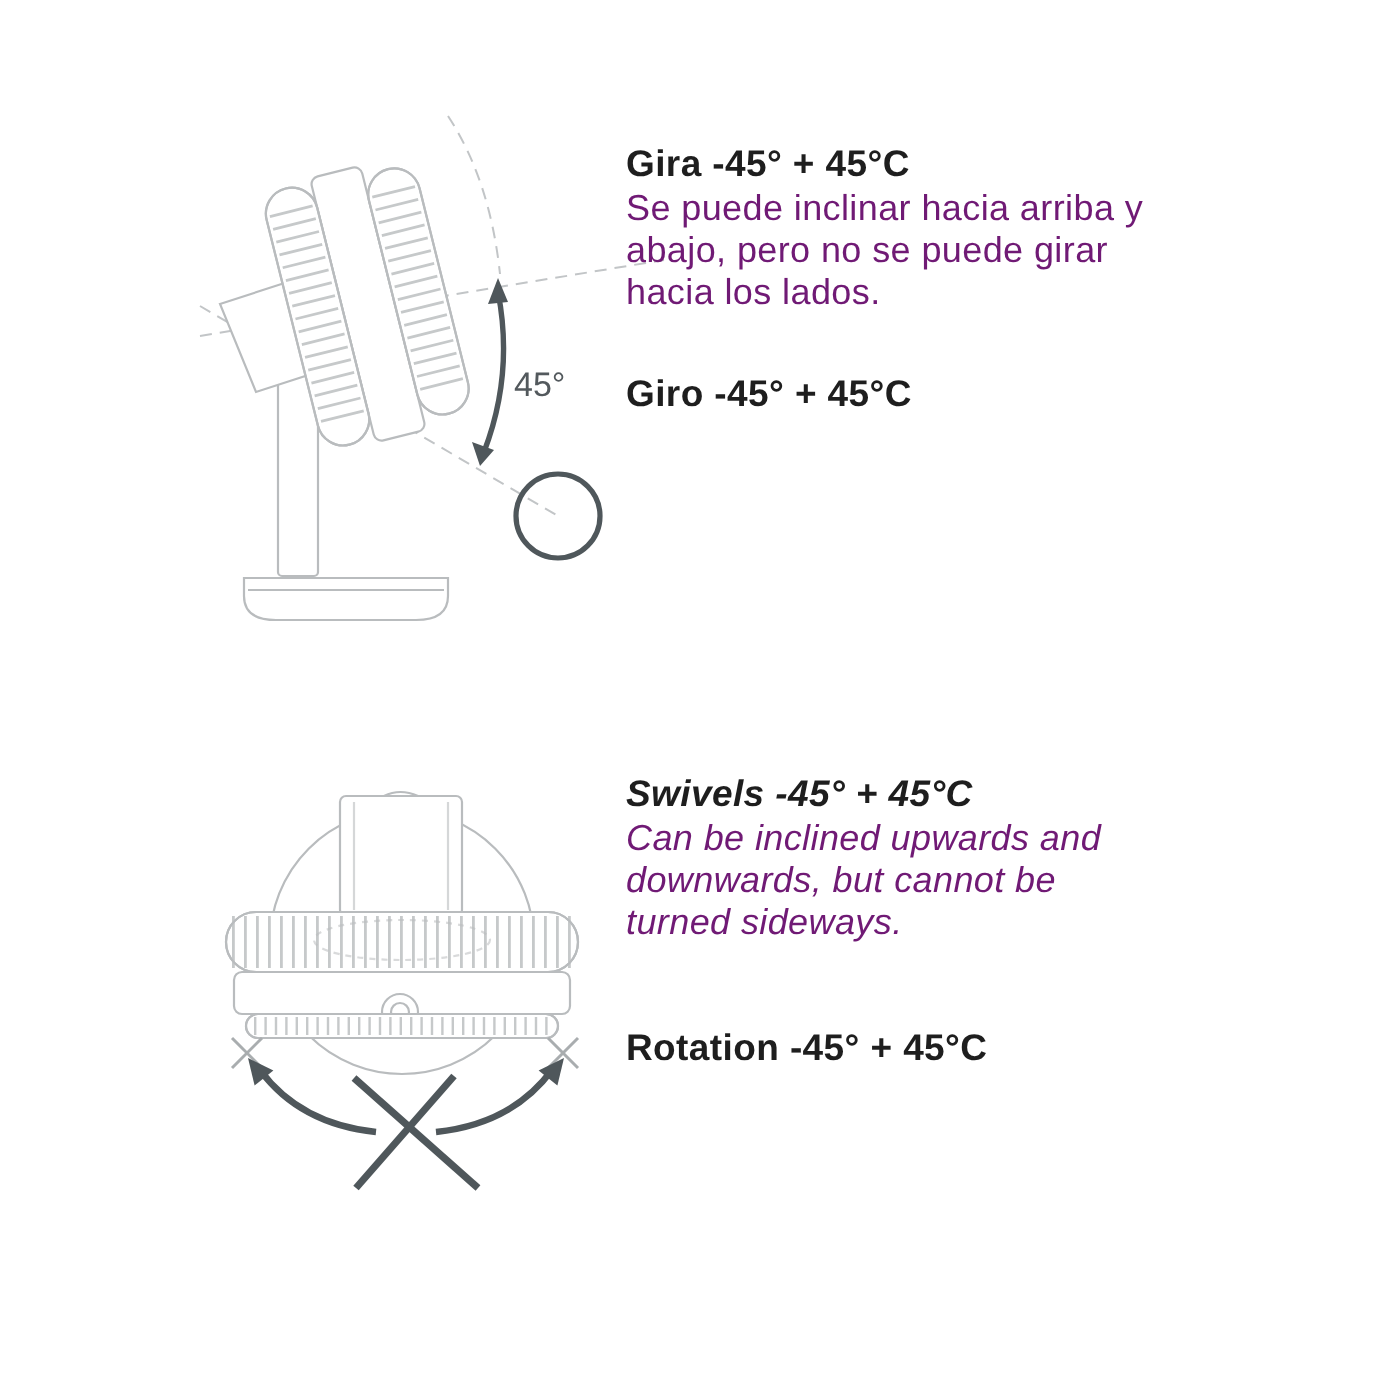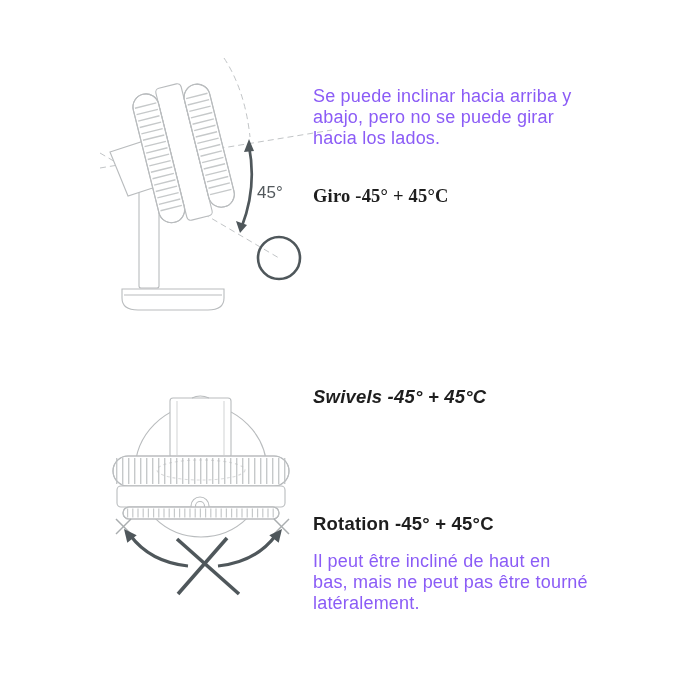--- a/index.html
+++ b/index.html
@@ -20,24 +20,24 @@
   .angle-text{
     font-family:"Liberation Sans",sans-serif;font-size:17px;fill:#53595d;
   }
   
   .tblock{position:absolute;left:313px;width:372px;}
   .tblock h3{
     margin:0;font-size:18.5px;line-height:23px;font-weight:700;
     color:#1e1e1e;letter-spacing:.2px;
   }
   .tblock p{
-    margin:16px 0 0 0;font-size:18px;line-height:21px;font-weight:400;
-    color:#8b5cf6;letter-spacing:.2px;white-space:pre-line;
+    margin:1px 0 0 0;font-size:18px;line-height:21px;font-weight:400;
+    color:#701a75;letter-spacing:.2px;white-space:pre-line;
   }
-  .es{top:70px;} .pt{top:185px;font-family:Liberation Serif, serif;} .en{top:385px;font-style:italic;} .fr{top:512px;}
+  .es{top:70px;} .pt{top:185px;} .en{top:385px;font-style:italic;} .fr{top:512px;}
 </style>
 </head>
 <body>
 
 <div class="stage">
 
   <svg class="art" width="700" height="700" viewBox="0 0 700 700">
 
     <g>
 
@@ -106,33 +106,34 @@
       <polygon class="anno-fill" points="282,529 269.3,535.3 278.7,542.7"></polygon>
 
       <g>
         <line class="anno" stroke-width="3.6" x1="177" y1="539" x2="239" y2="594"></line>
         <line class="anno" stroke-width="3.6" x1="227" y1="538" x2="178" y2="594"></line>
       </g>
     </g>
   </svg>
 
   <div class="tblock es">
+    <h3>Gira -45° + 45°C</h3>
     <p>Se puede inclinar hacia arriba y
 abajo, pero no se puede girar
 hacia los lados.</p>
   </div>
 
   <div class="tblock pt">
     <h3>Giro -45° + 45°C</h3>
   </div>
 
   <div class="tblock en">
     <h3>Swivels -45° + 45°C</h3>
+    <p>Can be inclined upwards and
+downwards, but cannot be
+turned sideways.</p>
   </div>
 
   <div class="tblock fr">
     <h3>Rotation -45° + 45°C</h3>
-    <p>Il peut être incliné de haut en
-bas, mais ne peut pas être tourné
-latéralement.</p>
   </div>
 
 </div>
 
 </body></html>

